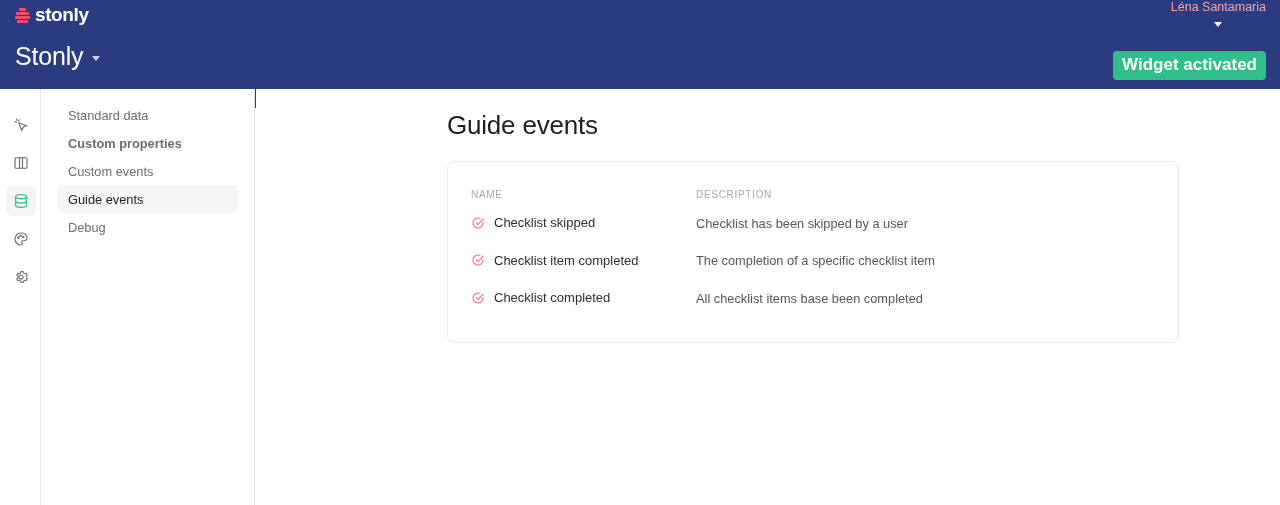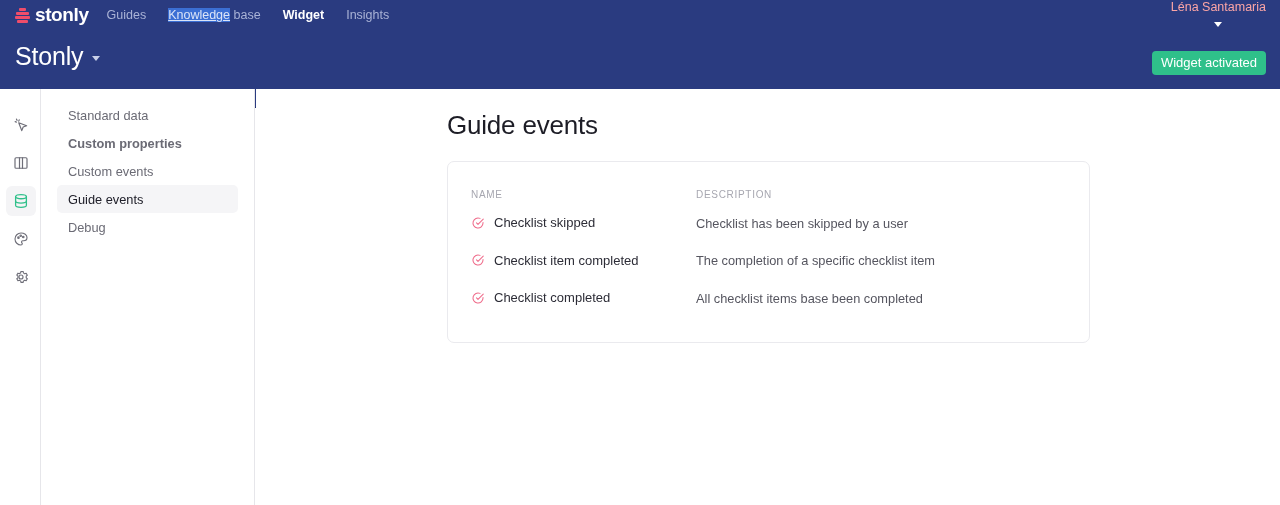--- a/index.html
+++ b/index.html
@@ -128,22 +128,22 @@
     border-top: 5px solid #c9d0e8;
     margin-top: 4px;
   }
 
   .badge-activated {
     position: absolute;
     right: 14px;
     top: 51px;
     background: #2fc08a;
     color: #ffffff;
-    font-size: 13px;
-    font-weight: normal;
+    font-size: 17px;
+    font-weight: bold;
     padding: 4px 9px 5px 9px;
     border-radius: 4px;
     cursor: default;
   }
 
   
   .icon-rail {
     position: absolute;
     left: 0;
     top: 89px;
@@ -220,21 +220,21 @@
     font-size: 26px;
     color: #1d1d26;
     font-weight: normal;
     letter-spacing: -0.2px;
   }
 
   .card {
     position: absolute;
     left: 191px;
     top: 72px;
-    width: 643px;
+    width: 732px;
     border: 1px solid #eaeaee;
     border-radius: 7px;
     background: #ffffff;
   }
 
   .card-head {
     display: flex;
     padding: 22px 0 0 0;
     height: 42px;
   }
@@ -280,26 +280,20 @@
     <div class="logo">
       <span class="logo-mark">
         <span></span>
           <span></span>
           <span></span>
           <span></span>
       </span>
       <span class="logo-text">stonly</span>
     </div>
 
-    <div class="nav-links">
-      <span class="nav-link">Guides</span>
-      <span class="nav-link"><span class="sel">Knowledge</span><span> base</span></span>
-      <span class="nav-link active">Widget</span>
-      <span class="nav-link">Insights</span>
-    </div>
 
     <div class="user-menu">
       <span>Léna Santamaria</span>
       <span class="chev"></span>
     </div>
   </div>
 
   <div class="workspace">
     <span class="workspace-name">Stonly</span>
     <span class="workspace-caret"></span>

